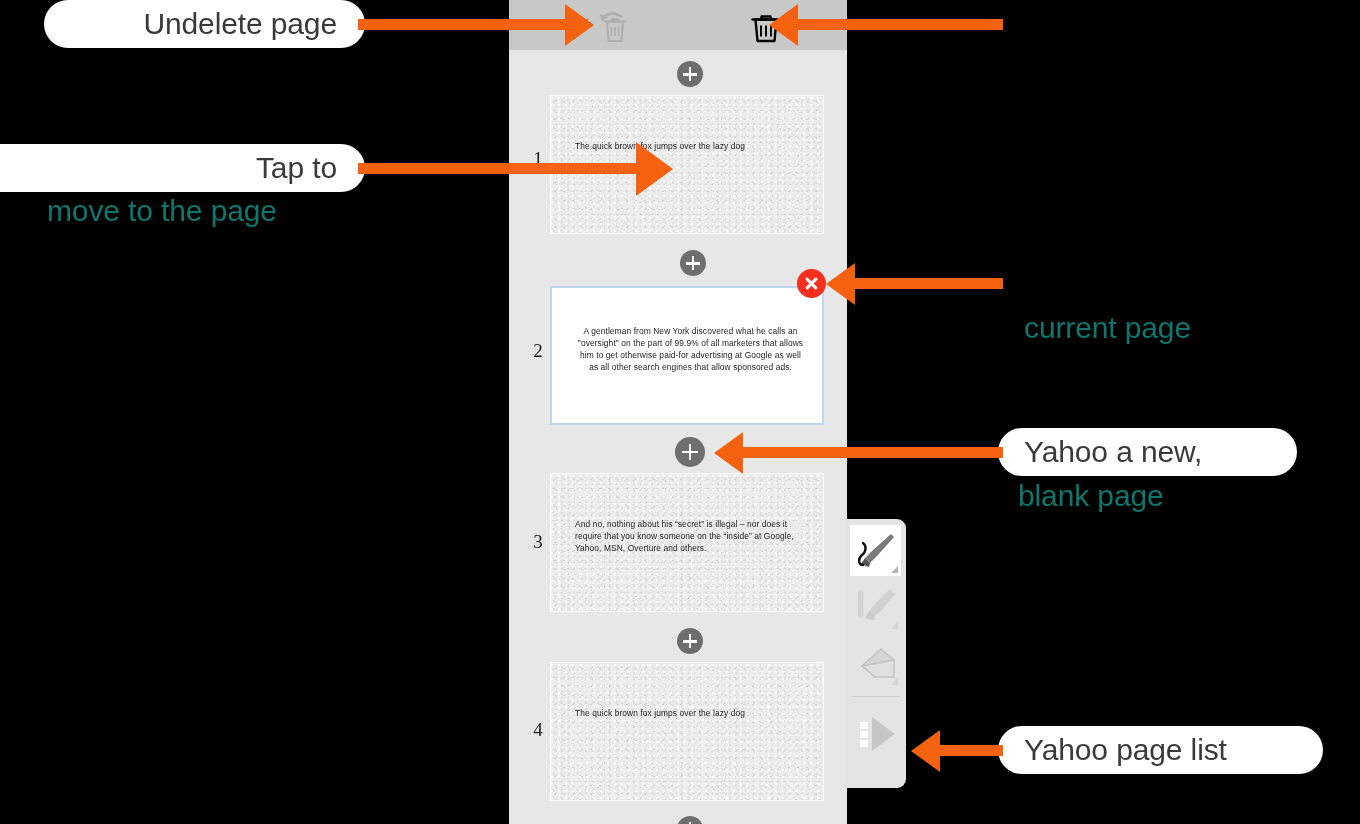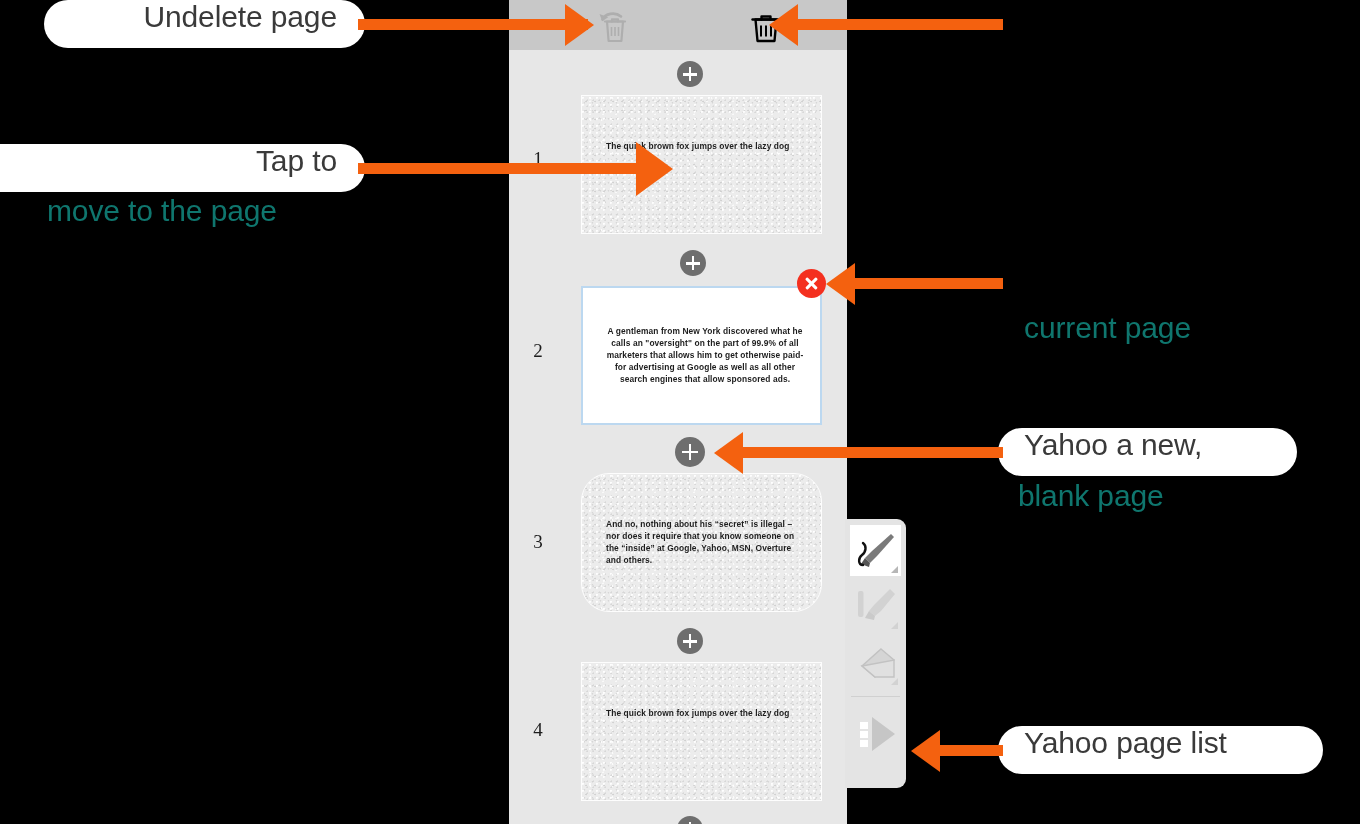--- a/index.html
+++ b/index.html
@@ -20,31 +20,31 @@
   .plus { position:absolute; width:26px; height:26px; border-radius:50%;
           background:#6e6e6e; }
   .plus::before, .plus::after { content:""; position:absolute; background:#fff; }
   .plus::before { left:6px; top:12px; width:14px; height:2.6px; }
   .plus::after  { left:11.7px; top:6.3px; width:2.6px; height:14px; }
   .plus.big { width:30px; height:30px; }
   .plus.big::before { left:7px; top:13.7px; width:16px; height:2.8px; }
   .plus.big::after  { left:13.6px; top:7px; width:2.8px; height:16px; }
 
   
-  .thumb { position:absolute; left:581px; width:241px; height:139px;
+  .thumb { position:absolute; left:550px; width:274px; height:139px;
            border:1px solid #fdfdfd;
            background-color:#ececec;
            background-image:
              radial-gradient(circle at 13% 27%, rgba(255,255,255,.95) 0.7px, transparent 1.1px),
              radial-gradient(circle at 47% 61%, rgba(205,205,205,.85) 0.7px, transparent 1.1px),
              radial-gradient(circle at 78% 19%, rgba(255,255,255,.8) 0.7px, transparent 1.1px),
              radial-gradient(circle at 31% 83%, rgba(210,210,210,.8) 0.7px, transparent 1.1px),
              radial-gradient(circle at 63% 41%, rgba(255,255,255,.7) 0.7px, transparent 1.1px),
              radial-gradient(circle at 88% 72%, rgba(208,208,208,.75) 0.7px, transparent 1.1px);
-           background-size: 7px 7px, 9px 9px, 11px 11px, 8px 8px, 13px 13px, 6px 6px; font-weight: bold; }
+           background-size: 7px 7px, 9px 9px, 11px 11px, 8px 8px, 13px 13px, 6px 6px; }
   .thumb.sel { background:#fff; background-image:none; border:2px solid #bcd8f0; }
 
   .thumb-text { position:absolute; left:24px; right:18px; top:44px;
                 font-size:8.4px; line-height:12.1px; color:#1d1d1d;
                 letter-spacing:.012em; }
   .thumb.sel .thumb-text { top:37px; left:23px; right:16px; }
 
   .pagenum { position:absolute; width:30px; text-align:center;
              font-size:19px; color:#1d1d1d; font-family:"Liberation Serif", serif; }
 
@@ -63,21 +63,21 @@
              border-bottom-right-radius:9px; }
   .tool { position:absolute; left:5px; width:51px; height:51px; }
   .tool.active { background:#fff; }
   .corner-tri { position:absolute; right:3px; bottom:3px; width:0; height:0;
                 border-left:7px solid transparent; border-bottom:7px solid #b6b6b6; }
   .tool.dim .corner-tri { border-bottom-color:#d2d2d2; }
   .divider { position:absolute; left:6px; width:49px; height:1px; background:#d0d0d0; }
 
   
   .pill { position:absolute; background:#fff; border-radius:26px;
-          display:flex; height:48px;
+          display:flex; align-items:center; height:48px;
           font-size:30px; color:#3a3a3a; letter-spacing:-.004em;
           font-family:"Liberation Sans", sans-serif; }
   .pill.l { justify-content:flex-start; padding-left:26px; }
   .pill.r { justify-content:flex-end; padding-right:28px; }
   .sub { position:absolute; font-size:30px; color:#0f766e;
          letter-spacing:-.004em; font-family:"Liberation Sans", sans-serif;
          white-space:nowrap; }
 
   
   .arrow { position:absolute; height:11px; background:#f4610f; }
@@ -143,21 +143,21 @@
     <div class="thumb-text">The quick brown fox jumps over the lazy dog</div>
   </div>
 
   <div class="pagenum" style="left:523px; top:340px;">2</div>
   <div class="thumb sel" style="top:286px;text-align:center;">
     <div class="thumb-text">A gentleman from New York discovered what he calls an "oversight" on the part of 99.9% of all marketers that allows him to get otherwise paid-for advertising at Google as well as all other search engines that allow sponsored ads.</div>
   </div>
   <div class="delbadge"></div>
 
   <div class="pagenum" style="left:523px; top:531px;">3</div>
-  <div class="thumb" style="top:473px;border-radius:28px;">
+  <div class="thumb" style="top:473px;">
     <div class="thumb-text">And no, nothing about his “secret” is illegal – nor does it require that you know someone on the “inside” at Google, Yahoo, MSN, Overture and others.</div>
   </div>
 
   <div class="pagenum" style="left:523px; top:719px;">4</div>
   <div class="thumb" style="top:662px;">
     <div class="thumb-text">The quick brown fox jumps over the lazy dog</div>
   </div>
 
   <div class="palette">
 

